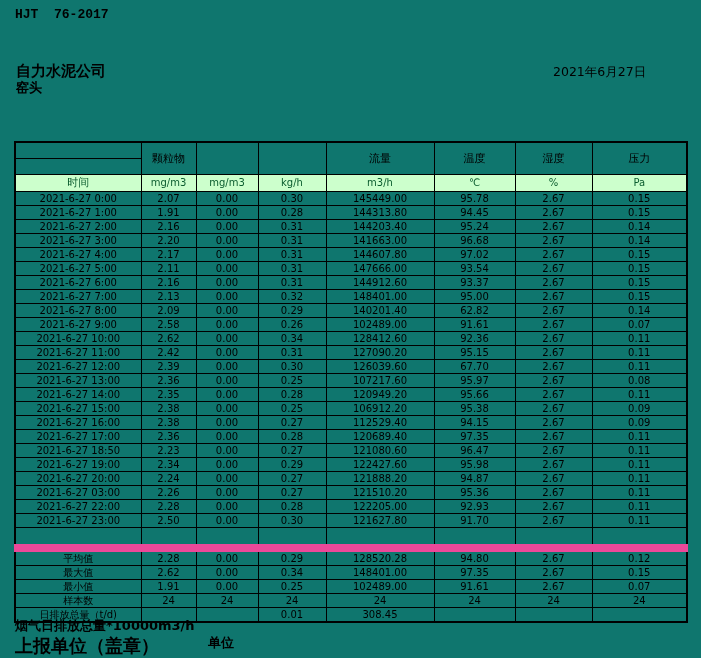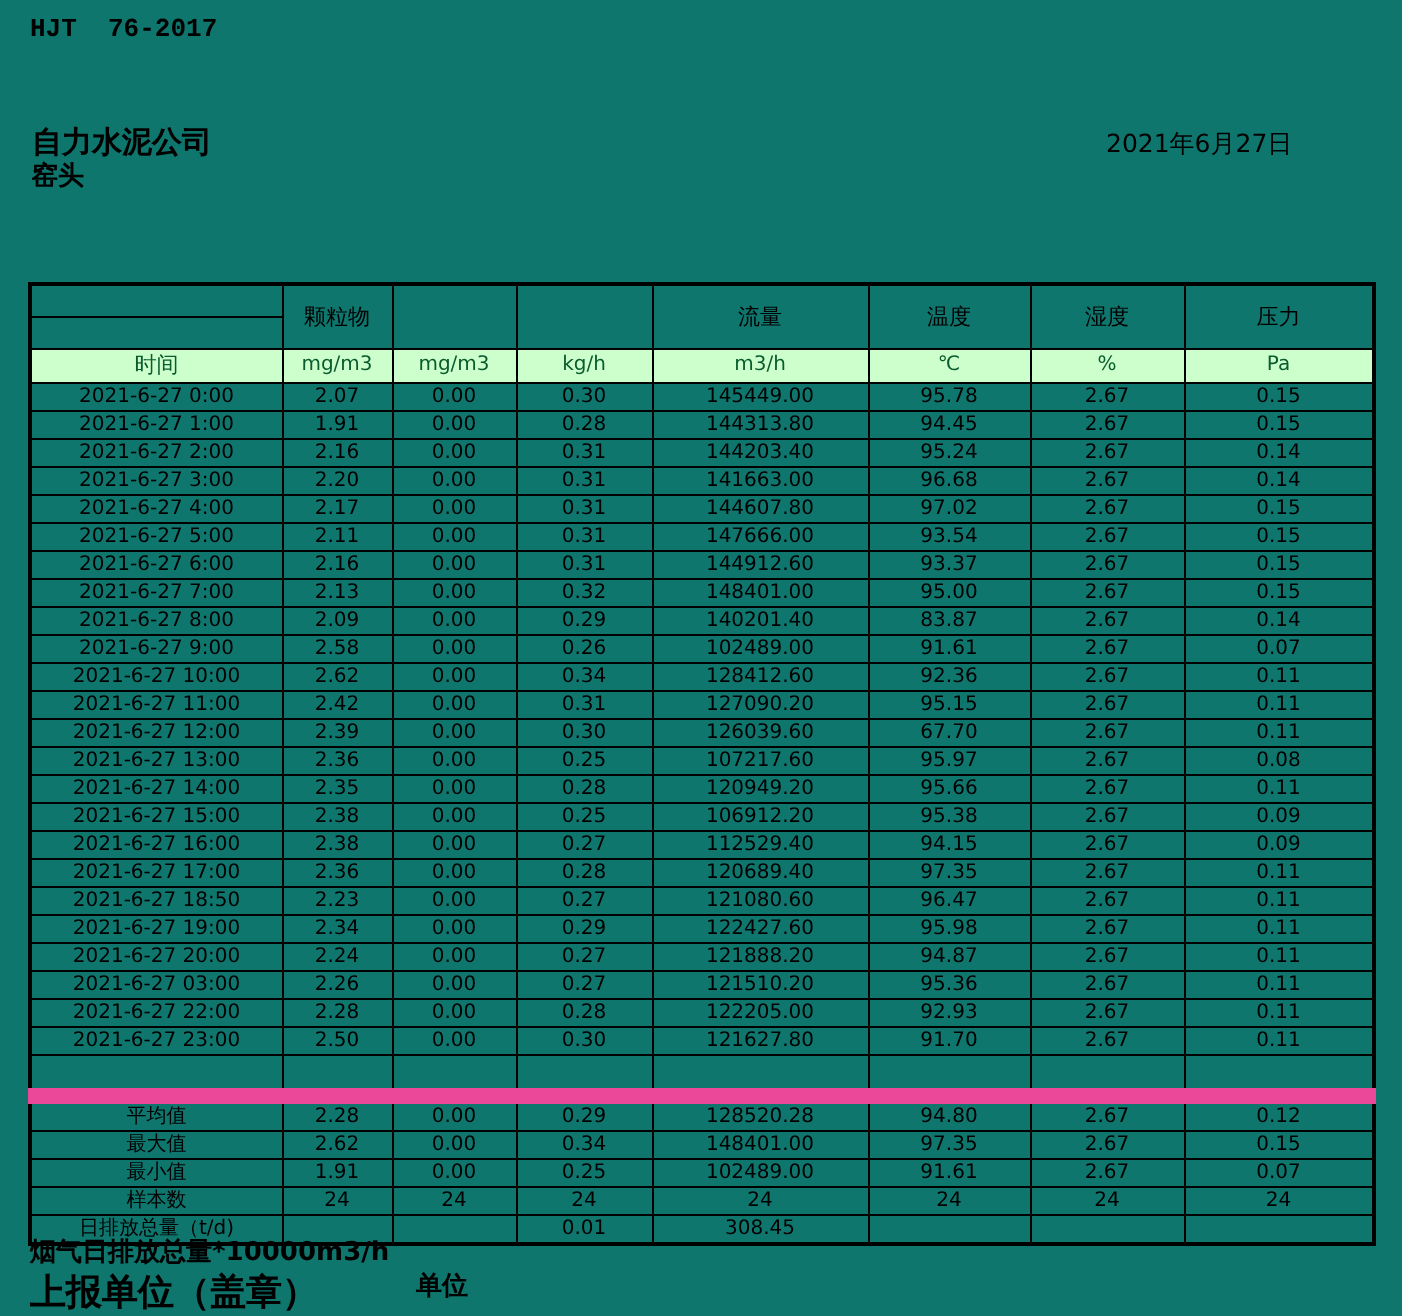--- a/index.html
+++ b/index.html
@@ -182,21 +182,21 @@
           <td>95.00</td>
           <td>2.67</td>
           <td>0.15</td>
         </tr>
         <tr>
           <td class="c-time">2021-6-27 8:00</td>
           <td>2.09</td>
           <td>0.00</td>
           <td>0.29</td>
           <td class="bL2 col-flow">140201.40</td>
-          <td>83.87</td>
+          <td>62.82</td>
           <td>2.67</td>
           <td>0.14</td>
         </tr>
         <tr>
           <td class="c-time">2021-6-27 9:00</td>
           <td>2.58</td>
           <td>0.00</td>
           <td>0.26</td>
           <td class="bL2 col-flow">102489.00</td>
           <td>91.61</td>

